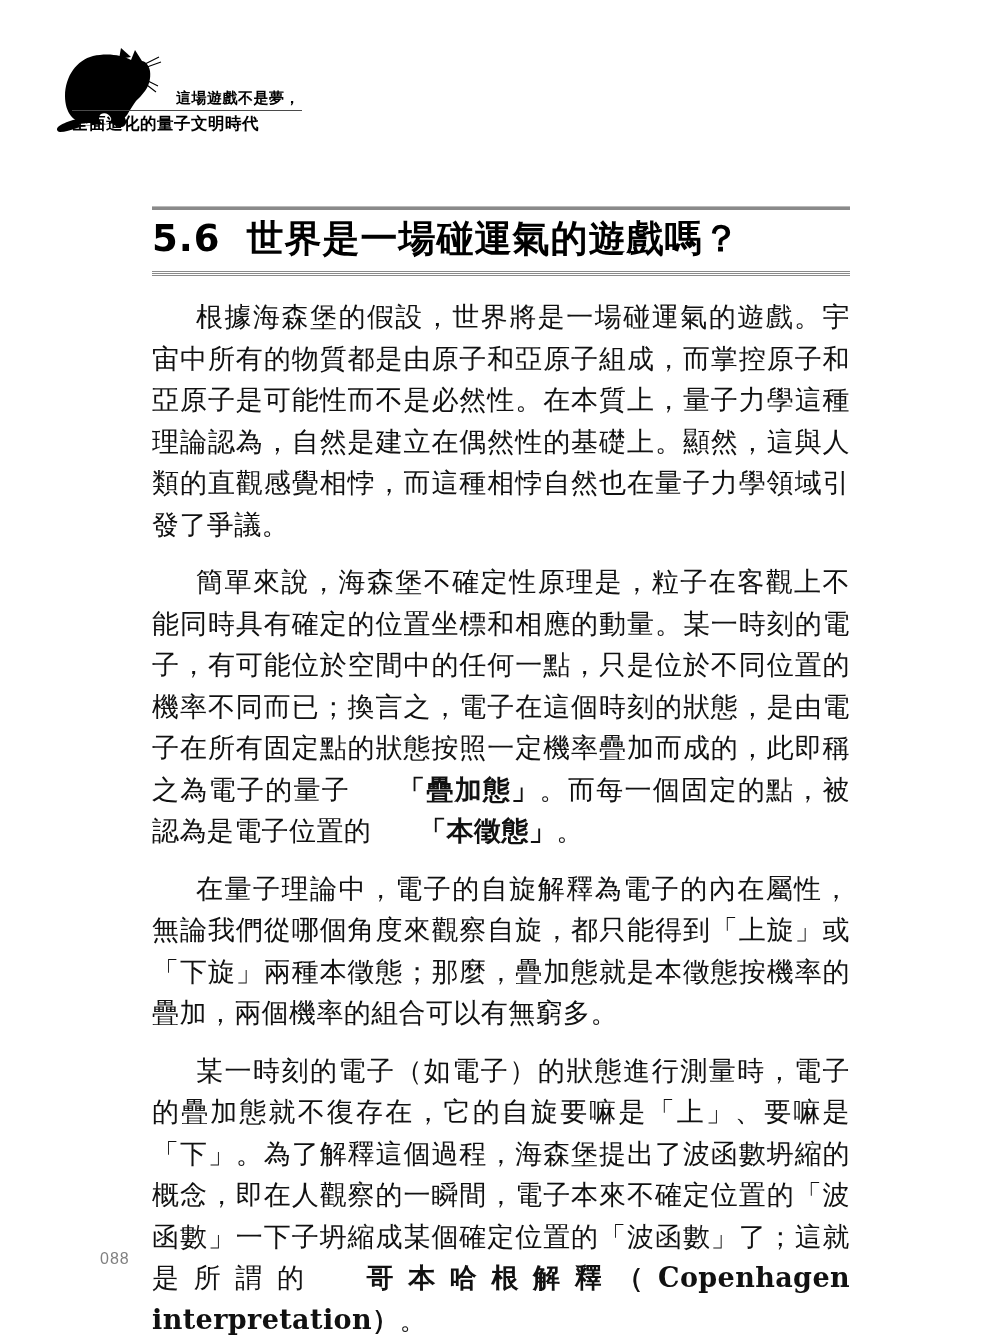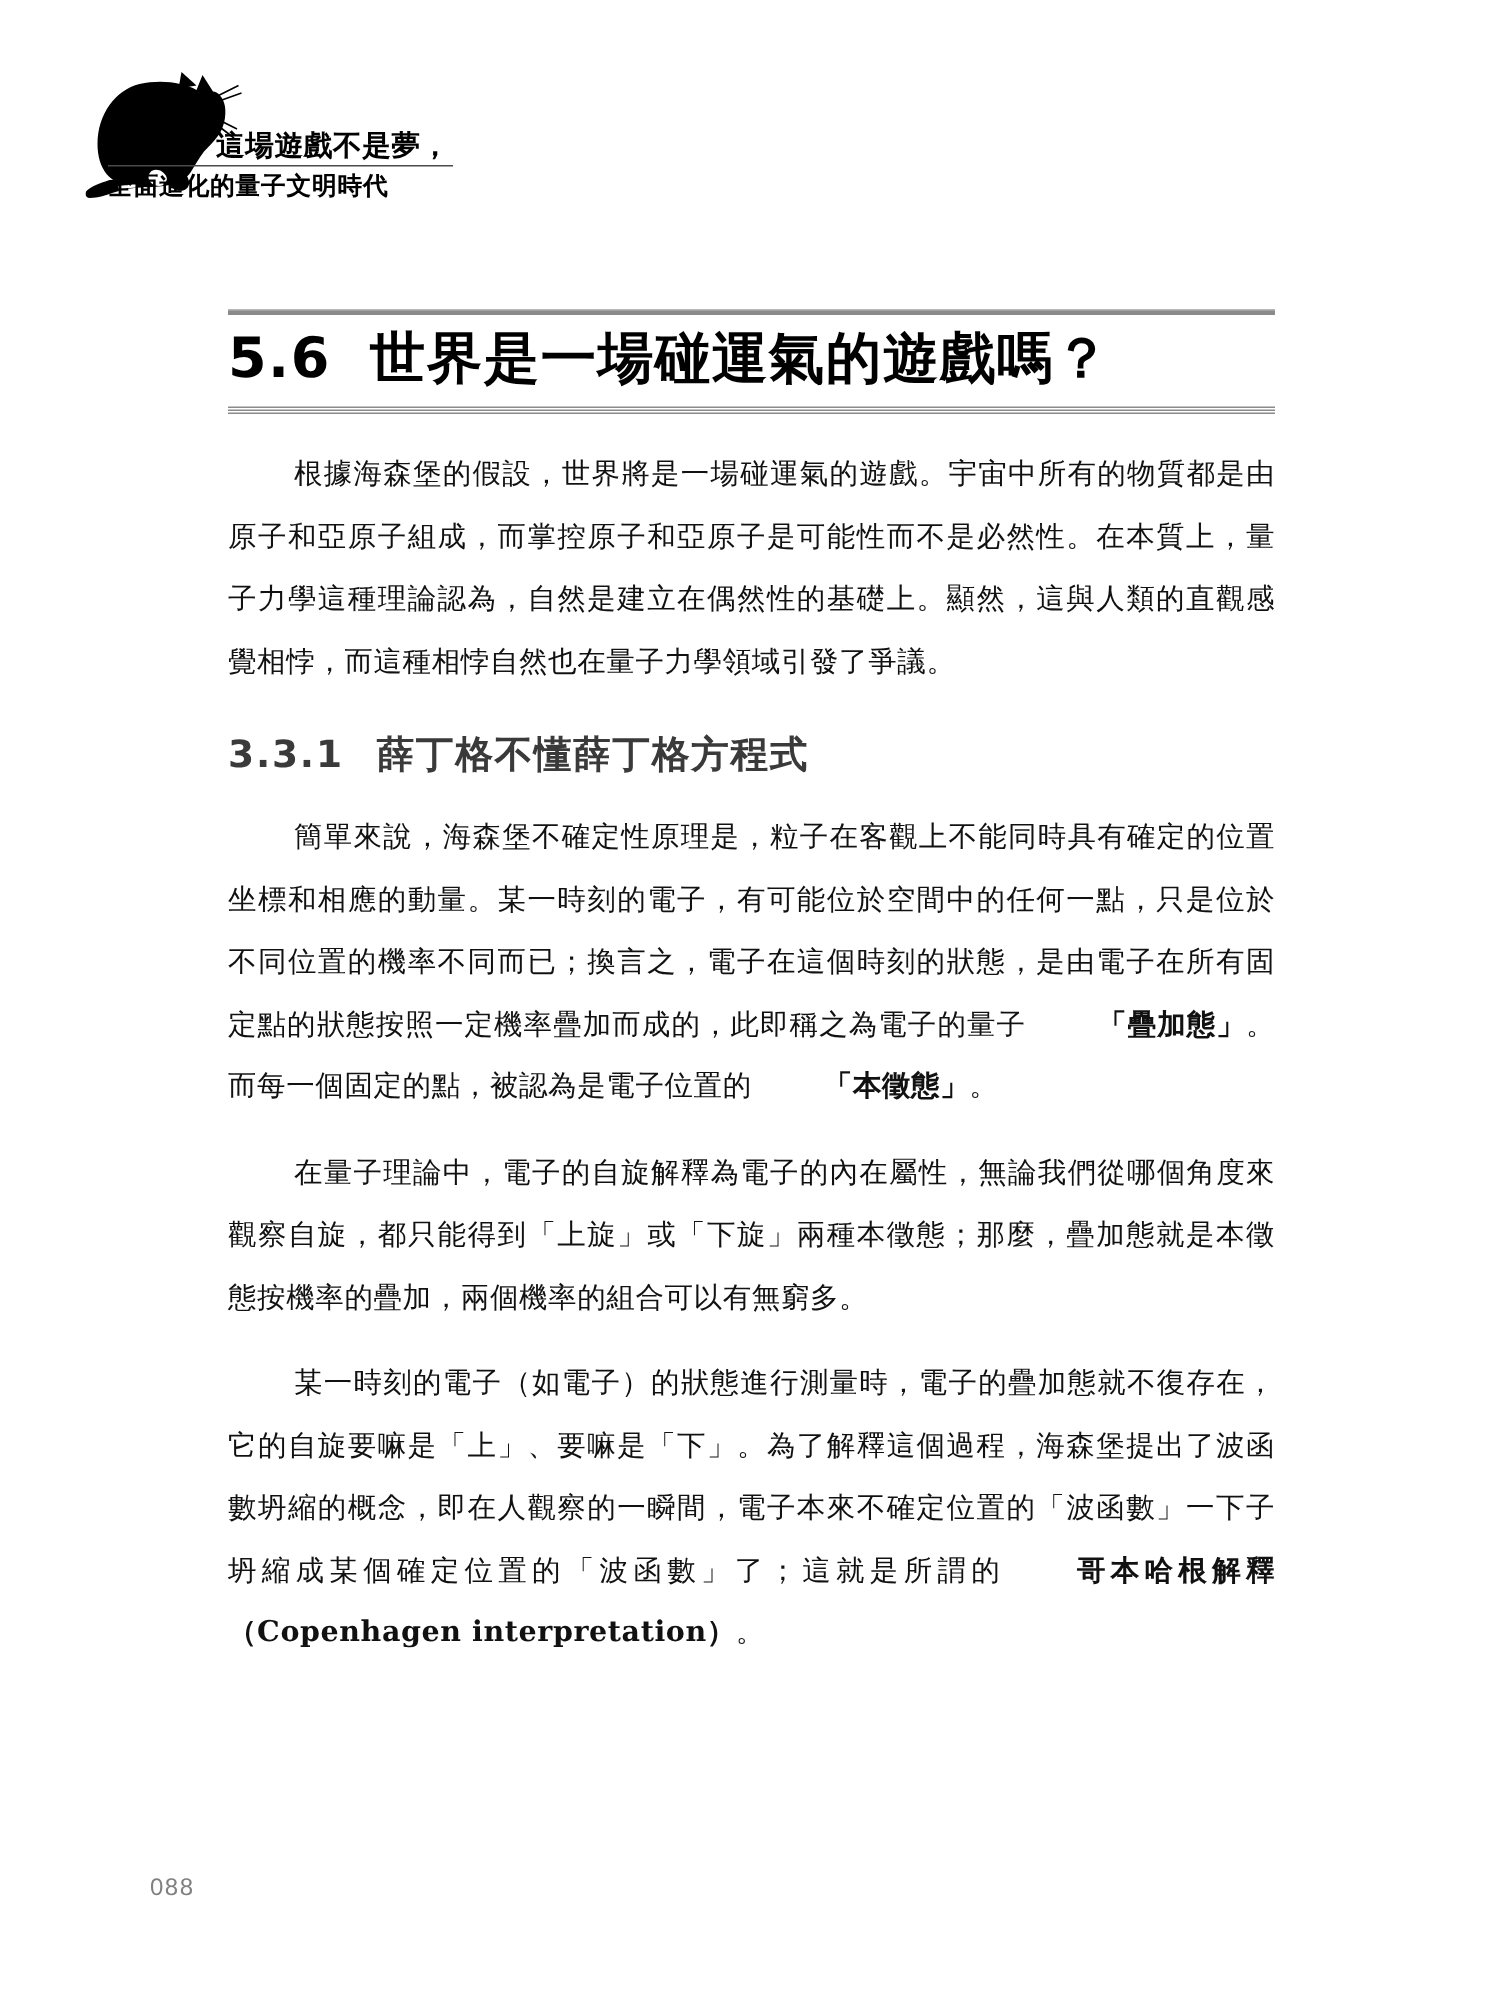--- a/index.html
+++ b/index.html
@@ -33,21 +33,21 @@
   #cat-mark svg { display: block; }
 
   #header-text-block {
     position: absolute;
     left: 72px;
     top: 88px;
     width: 230px;
   }
   .header-line-1 {
     font-family: Liberation Serif, serif;
-    font-size: 19px;
+    font-size: 15px;
     font-weight: 700;
     color: #000000;
     letter-spacing: 0.5px;
     text-align: right;
     padding-right: 2px;
     line-height: 20px;
     white-space: nowrap;
   }
   .header-rule {
     height: 1px;
@@ -106,21 +106,21 @@
   
   #article-body {
     position: absolute;
     left: 152px;
     top: 296px;
     width: 698px;
   }
   p.para {
     margin: 0 0 16px 0;
     font-family: "DejaVu Serif", "Liberation Serif", serif;
-    font-size: 19px;
+    font-size: 27px;
     line-height: 41.5px;
     color: #111111;
     text-align: justify;
     text-justify: inter-character;
     text-indent: 44px;
     letter-spacing: 0.4px;
   }
   p.para b { font-weight: 700; margin-left: 48px; }
 
   
@@ -209,23 +209,20 @@
   </div>
   <div class="title-rule-bottom">
     <div class="title-rule-bottom-inner"></div>
   </div>
 </div>
 
 <div id="article-body">
 
   <p class="para">根據海森堡的假設，世界將是一場碰運氣的遊戲。宇宙中所有的物質都是由原子和亞原子組成，而掌控原子和亞原子是可能性而不是必然性。在本質上，量子力學這種理論認為，自然是建立在偶然性的基礎上。顯然，這與人類的直觀感覺相悖，而這種相悖自然也在量子力學領域引發了爭議。</p>
 
-  <h3 class="subhead">
-    <span class="num">3.3.1</span><span>薛丁格不懂薛丁格方程式</span>
-  </h3>
 
   <p class="para"><span>簡單來說，海森堡不確定性原理是，粒子在客觀上不能同時具有確定的位置坐標和相應的動量。某一時刻的電子，有可能位於空間中的任何一點，只是位於不同位置的機率不同而已；換言之，電子在這個時刻的狀態，是由電子在所有固定點的狀態按照一定機率疊加而成的，此即稱之為電子的量子</span><b>「疊加態」</b><span>。而每一個固定的點，被認為是電子位置的</span><b>「本徵態」</b><span>。</span></p>
 
   <p class="para">在量子理論中，電子的自旋解釋為電子的內在屬性，無論我們從哪個角度來觀察自旋，都只能得到「上旋」或「下旋」兩種本徵態；那麼，疊加態就是本徵態按機率的疊加，兩個機率的組合可以有無窮多。</p>
 
 
   <p class="para"><span>某一時刻的電子（如電子）的狀態進行測量時，電子的疊加態就不復存在，它的自旋要嘛是「上」、要嘛是「下」。為了解釋這個過程，海森堡提出了波函數坍縮的概念，即在人觀察的一瞬間，電子本來不確定位置的「波函數」一下子坍縮成某個確定位置的「波函數」了；這就是所謂的</span><b>哥本哈根解釋（Copenhagen interpretation）</b><span>。</span></p>
 
 </div>
 

